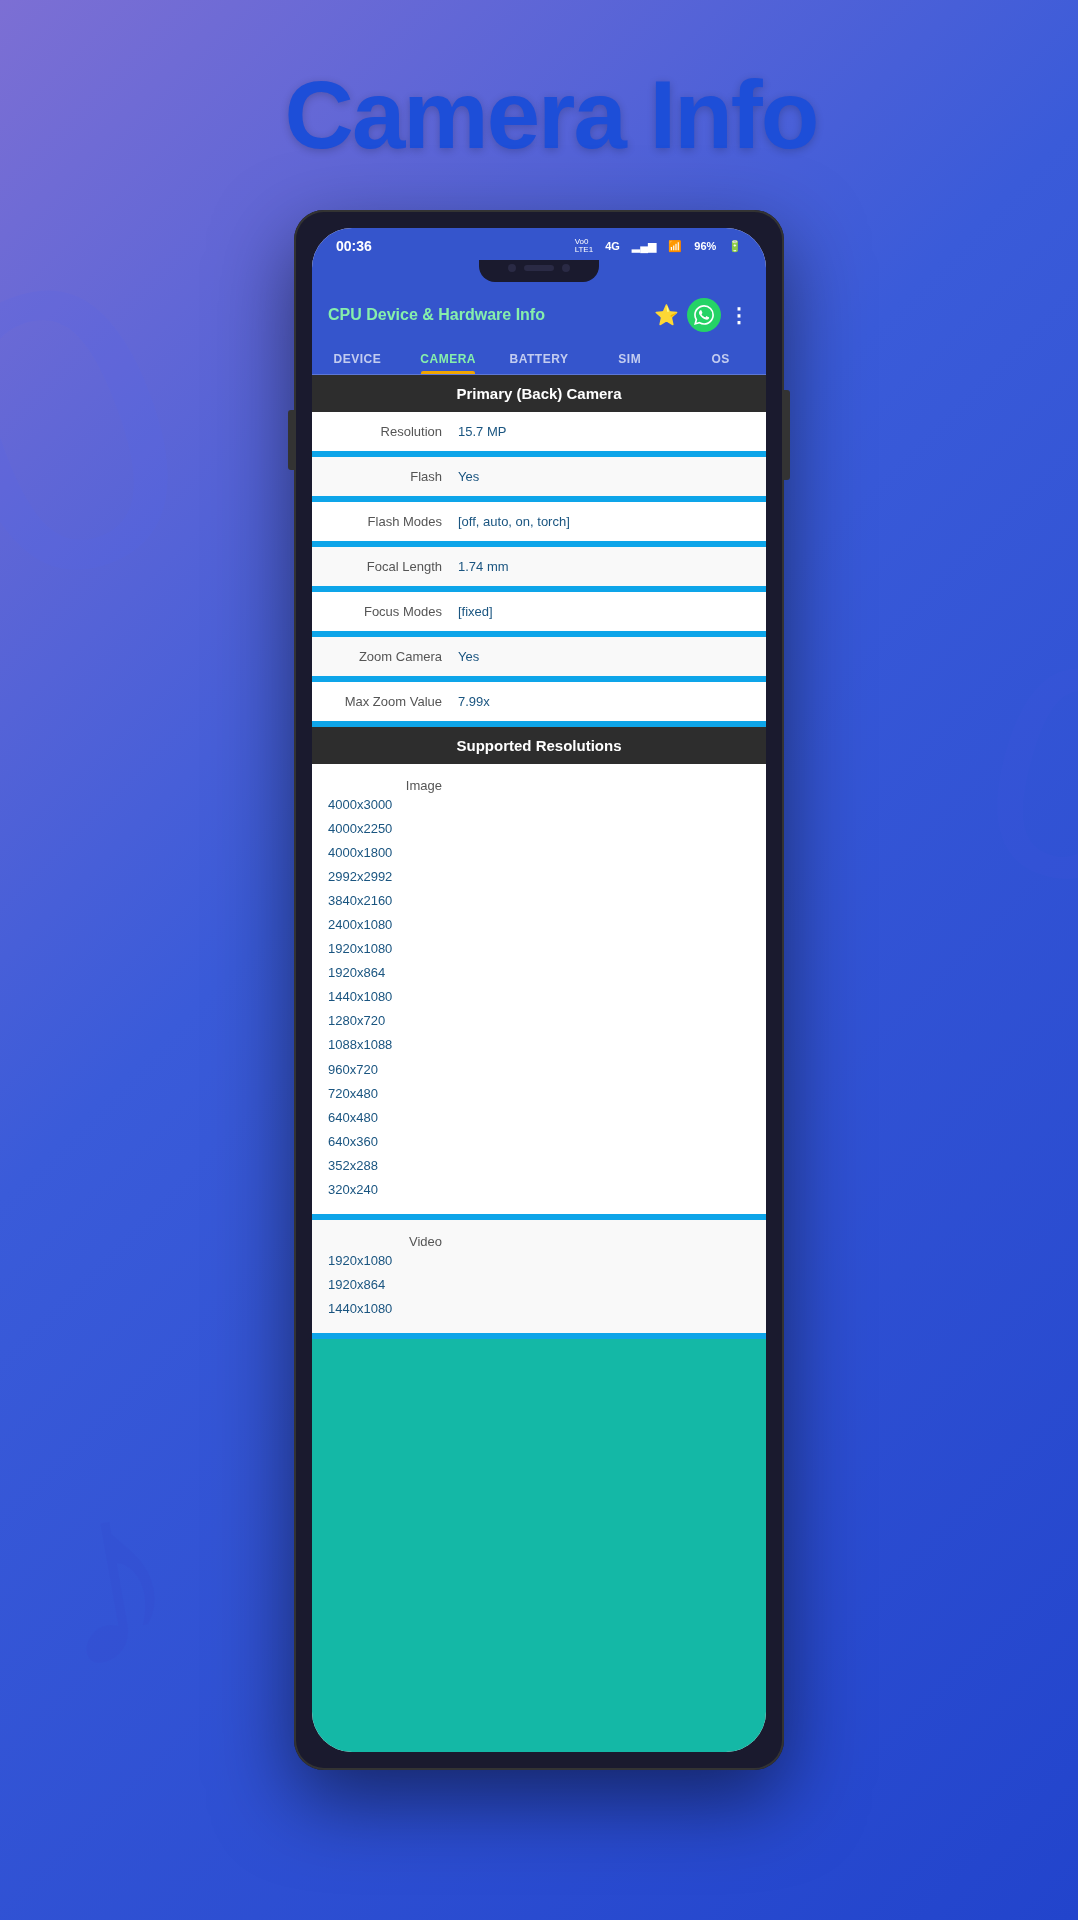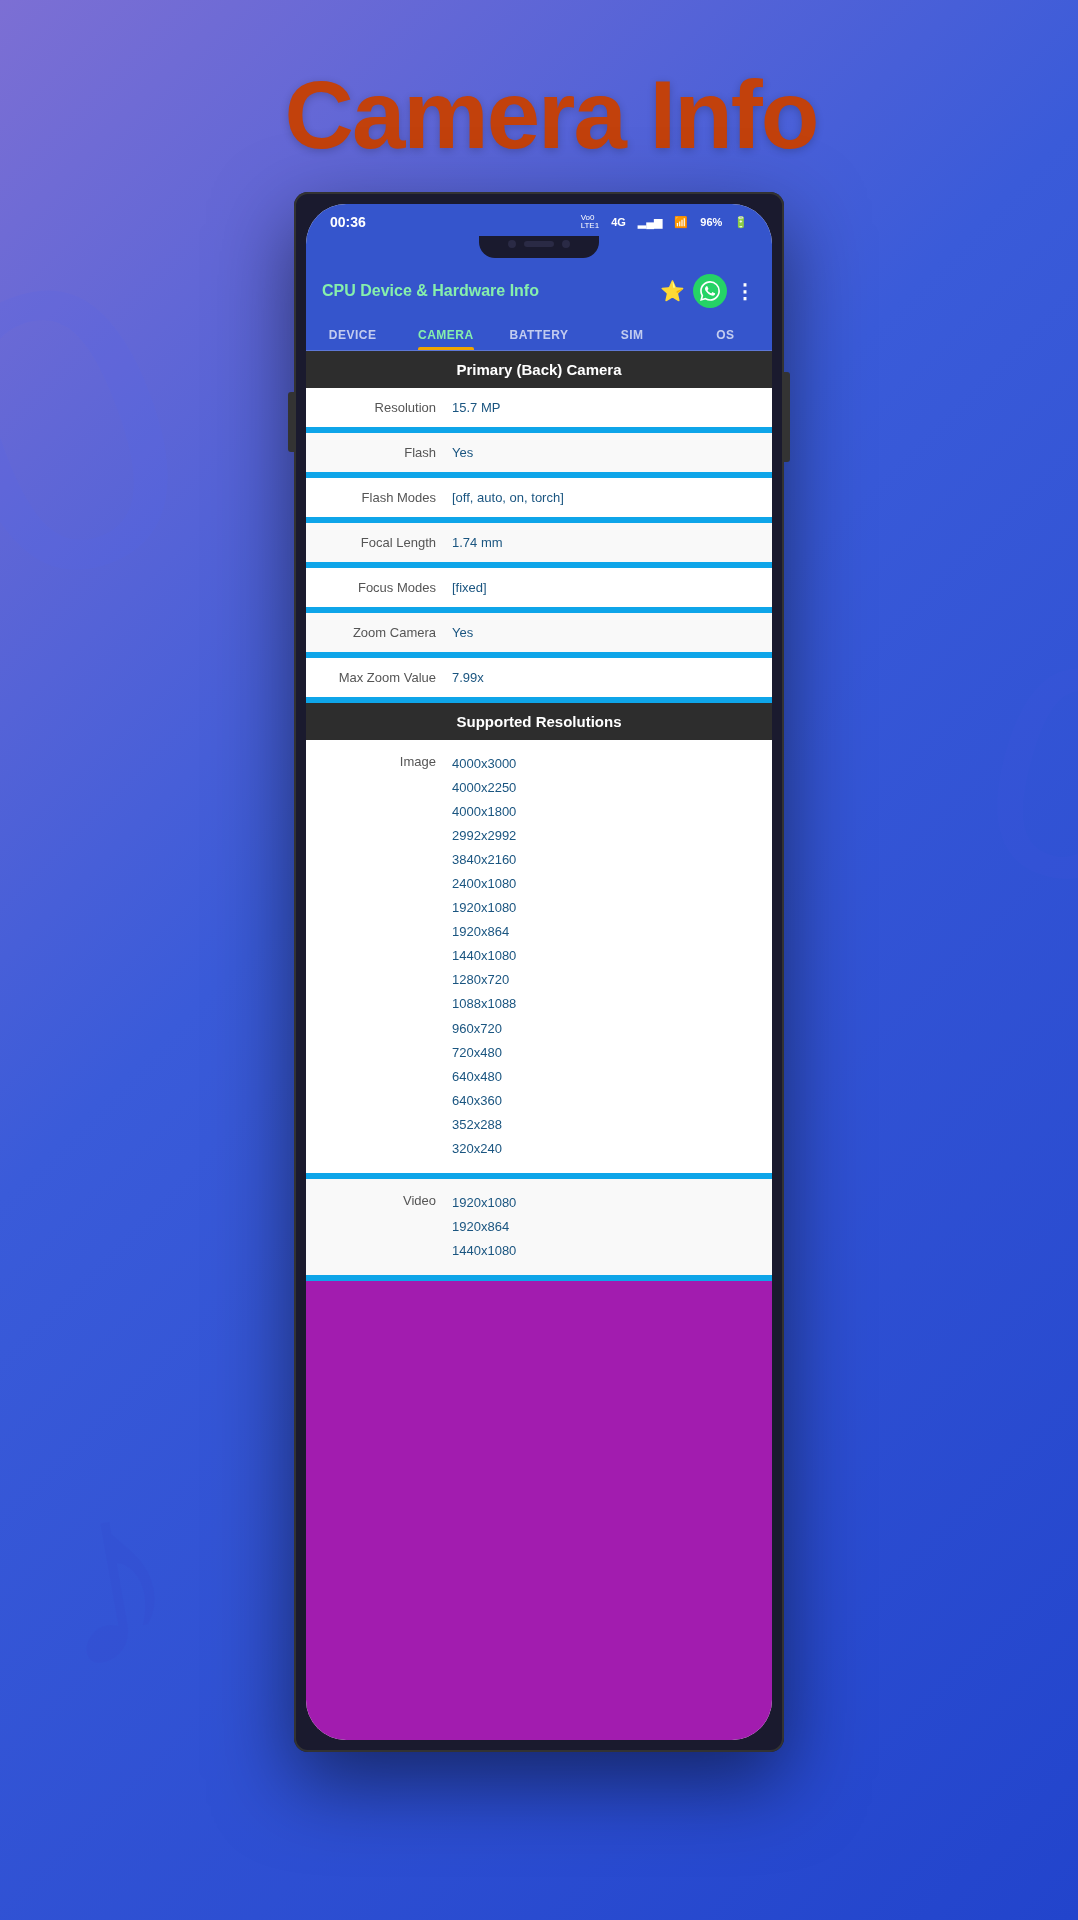--- a/index.html
+++ b/index.html
@@ -25,37 +25,37 @@
       color: #3355cc;
       pointer-events: none;
       overflow: hidden;
       z-index: 0;
     }
 
     .page-title {
       margin-top: 60px;
       font-size: 96px;
       font-weight: 900;
-      color: #c2410c;
+      color: #1d4ed8;
       text-align: center;
       z-index: 1;
       text-shadow: 0 2px 8px rgba(0,0,0,0.2);
       letter-spacing: -2px;
       margin-left: 24px;
     }
 
     
     .phone-frame {
       z-index: 2;
-      margin-top: 22px;
+      margin-top: 40px;
       width: 490px;
       height: 1560px;
       background: #1a1a2e;
-      border-radius: 14px;
-      padding: 12px;
+      border-radius: 30px;
+      padding: 18px;
       box-shadow: 0 30px 80px rgba(0,0,0,0.5), inset 0 0 0 2px #333;
       position: relative;
       display: flex;
       flex-direction: column;
     }
 
     
     .phone-screen {
       flex: 1;
       background: white;
@@ -173,21 +173,21 @@
       right: 20%;
       height: 3px;
       background: #f0a500;
       border-radius: 2px 2px 0 0;
     }
 
     
     .content-area {
       flex: 1;
       overflow-y: auto;
-      background: #a21caf;
+      background: #14b8a6;
     }
 
     .section-header {
       background: #2d2d2d;
       padding: 10px 16px;
       color: white;
       font-size: 15px;
       font-weight: 700;
       text-align: center;
     }
@@ -214,20 +214,21 @@
 
     .info-value {
       color: #1a5580;
       font-size: 13px;
       font-weight: 500;
       flex: 1;
     }
 
     .resolution-list {
       display: flex;
+      flex-direction: column;
     }
 
     .resolution-list .info-value {
       line-height: 1.9;
     }
 
     
     .side-button-left {
       position: absolute;
       left: -6px;

